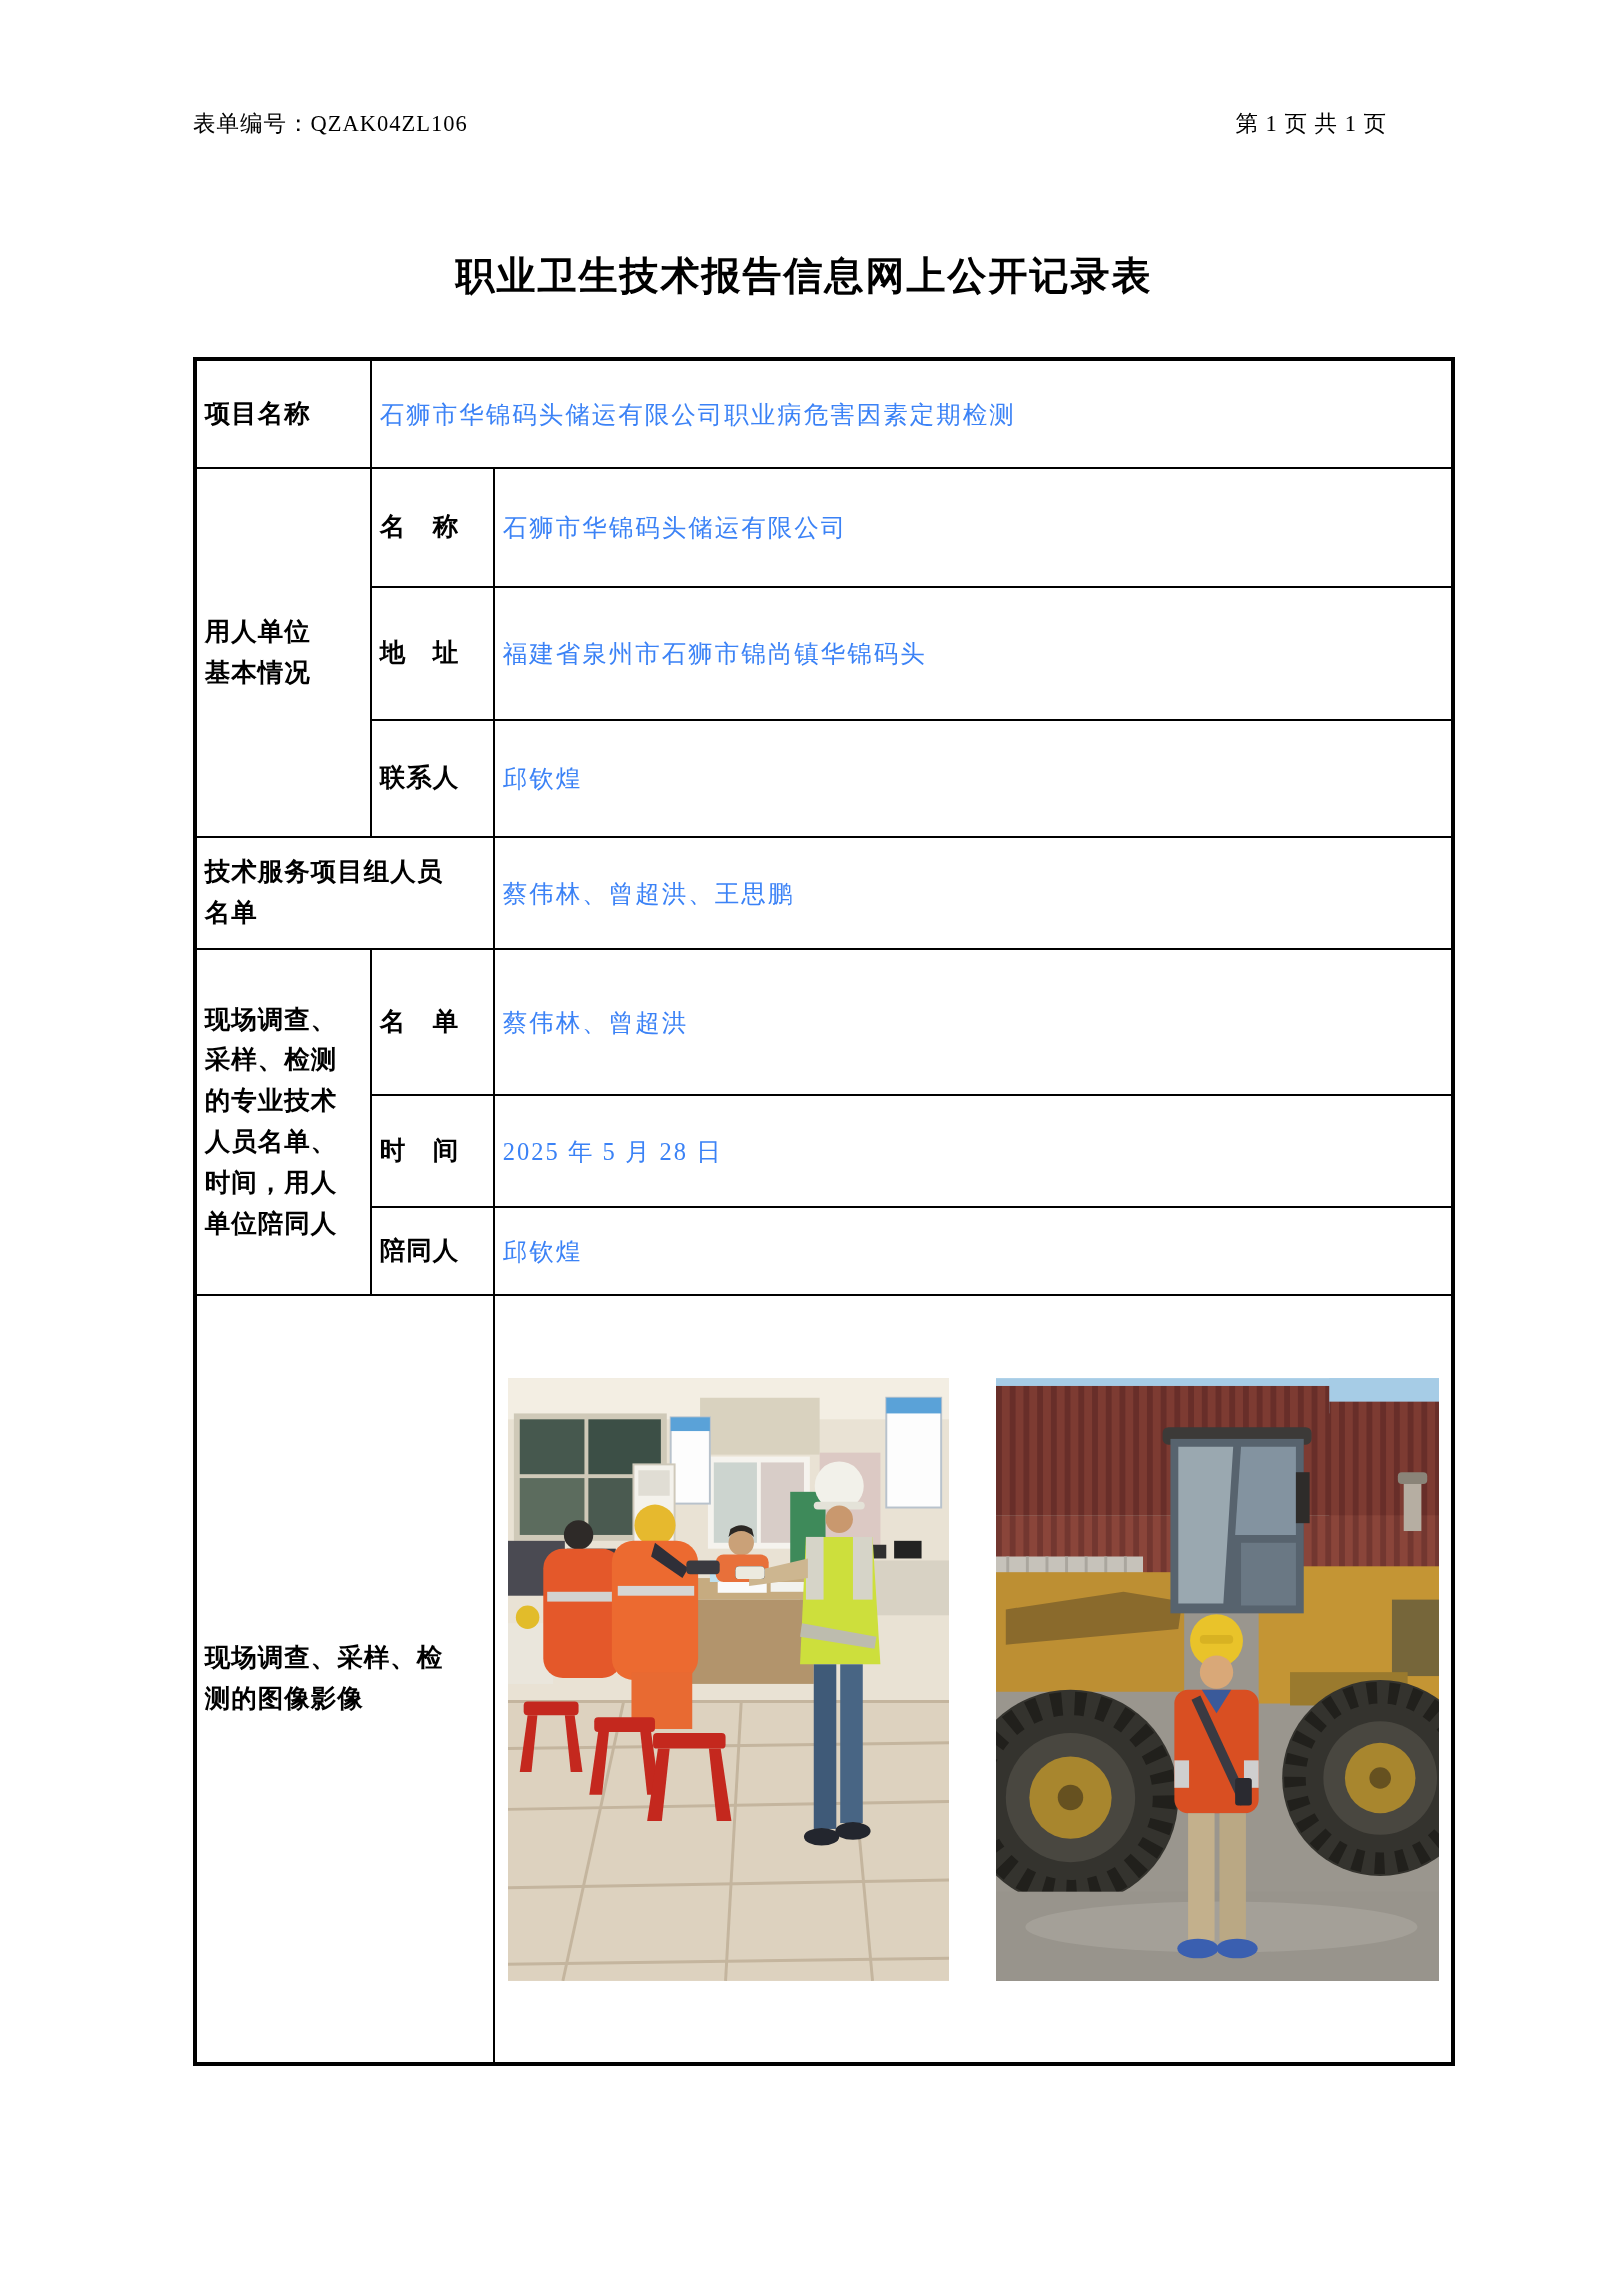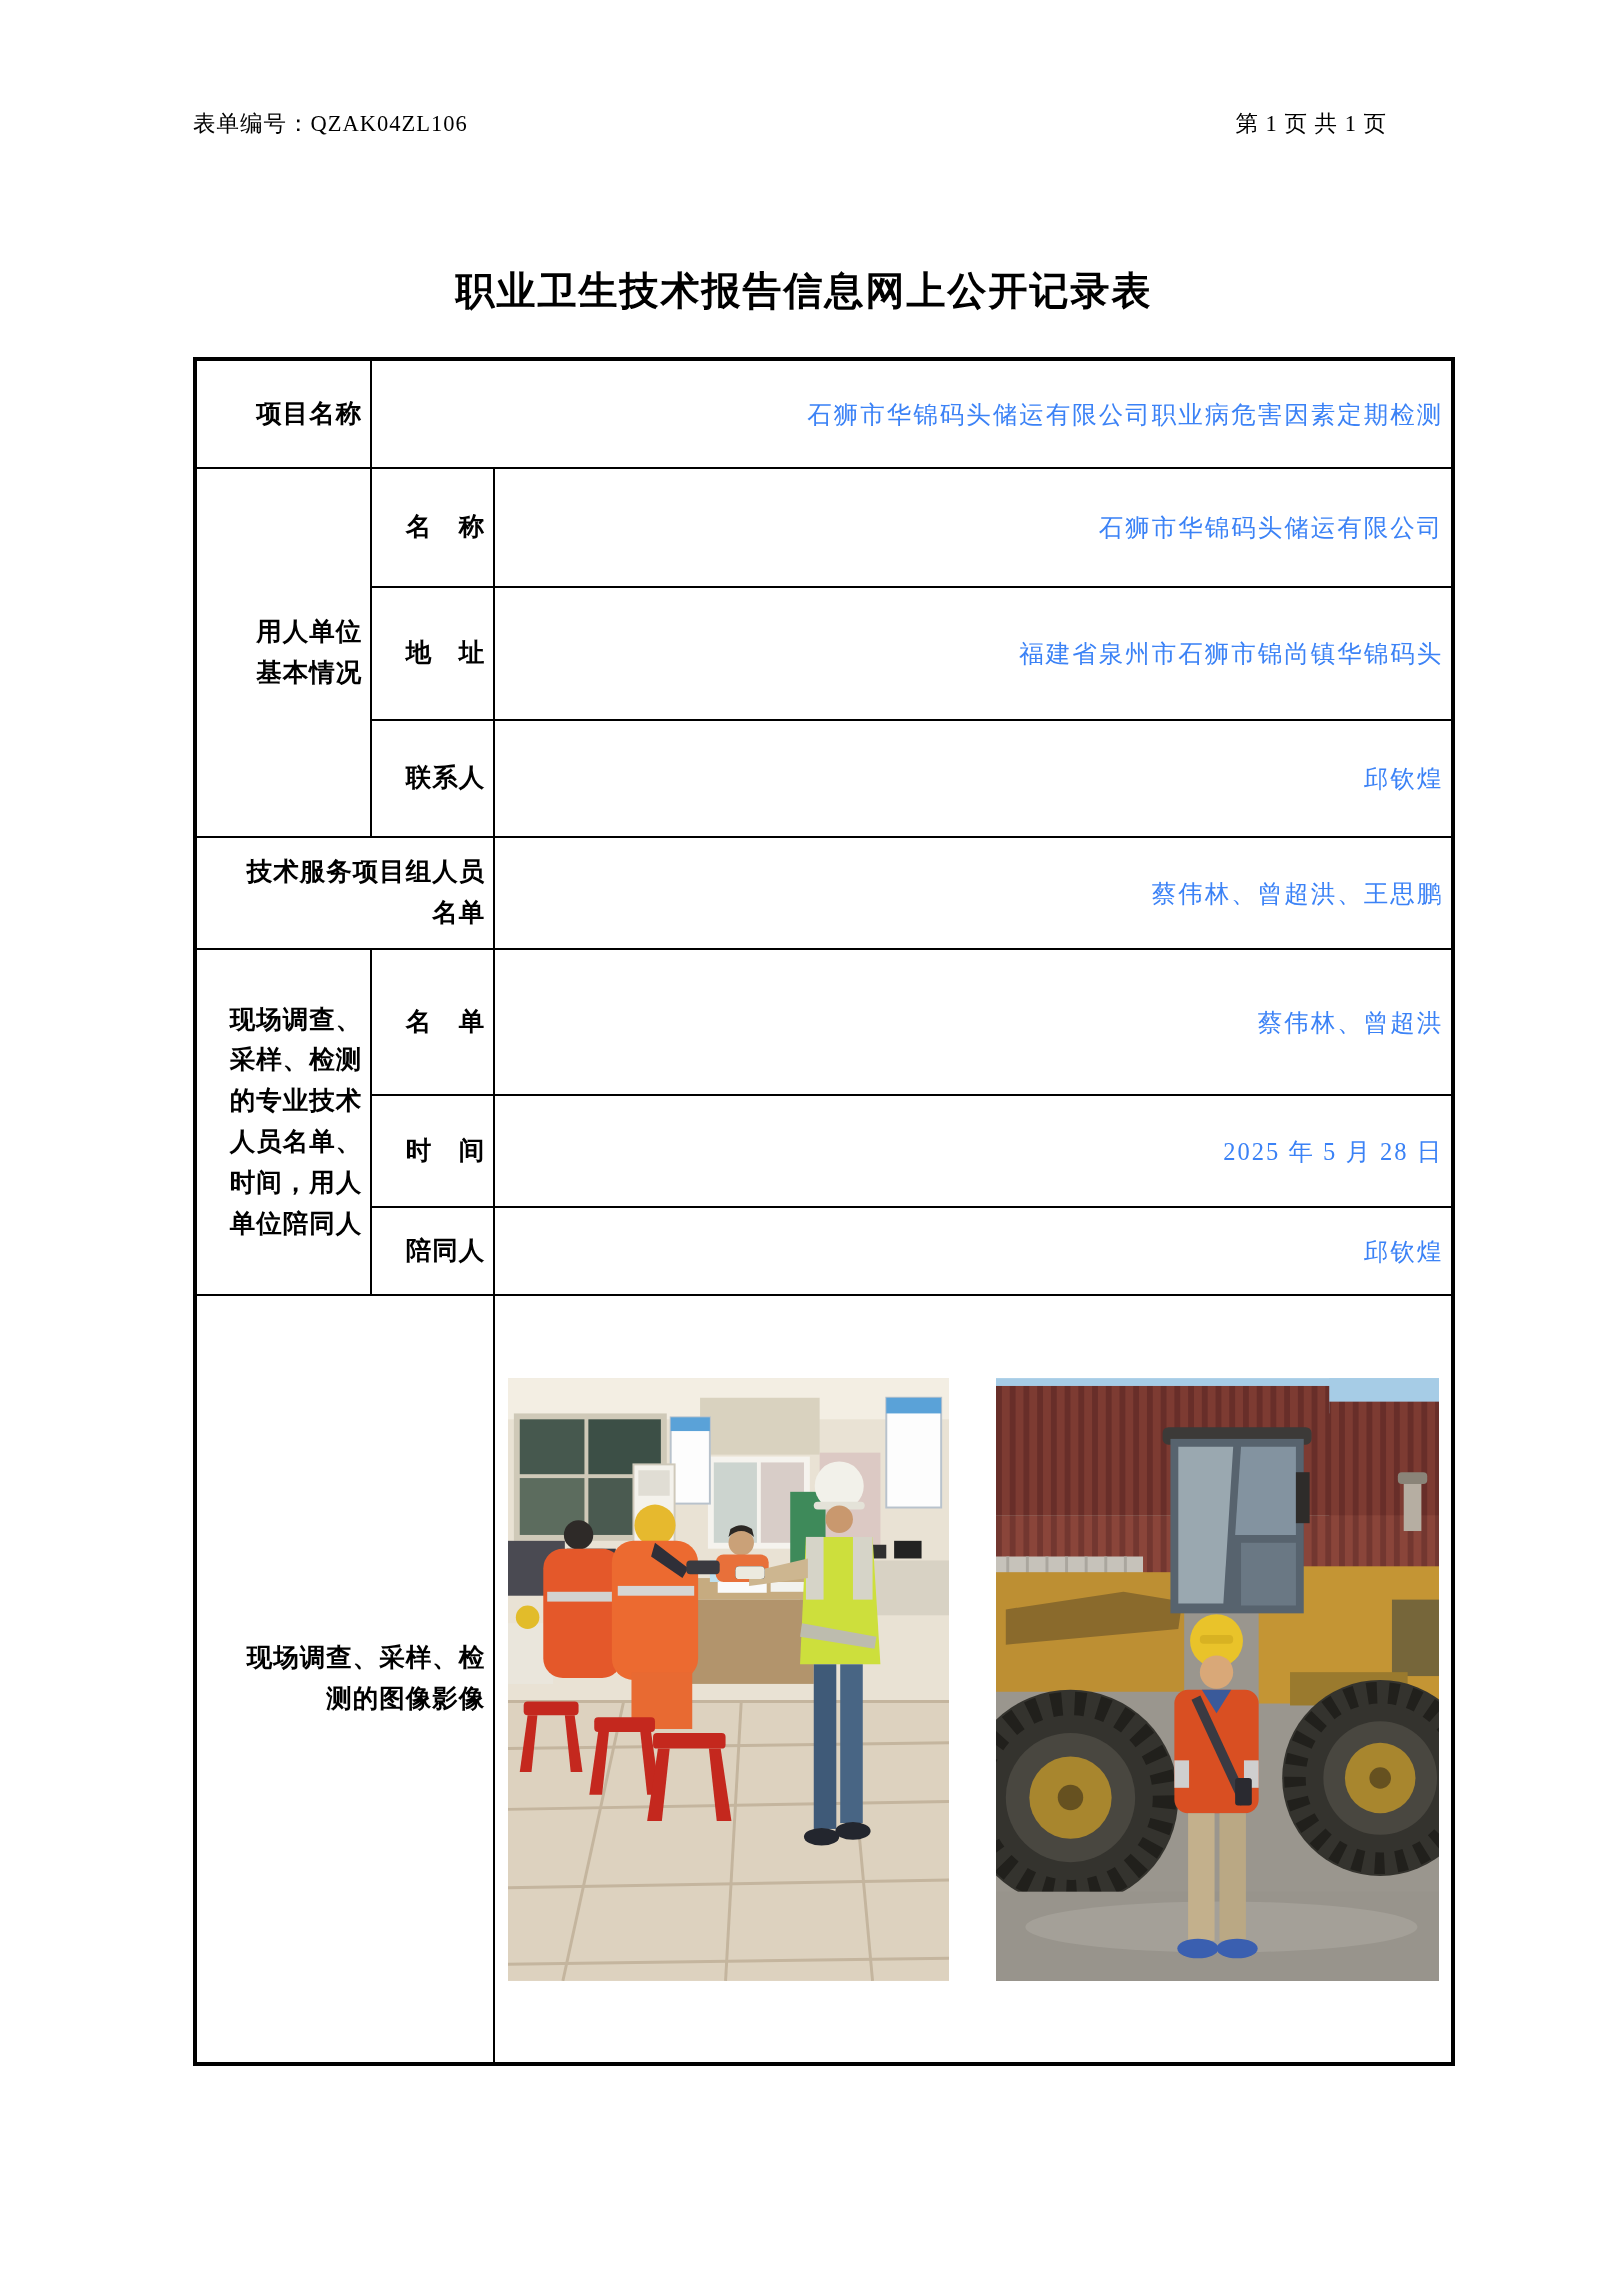--- a/index.html
+++ b/index.html
@@ -11,34 +11,34 @@
     color: #000;
   }
   .page-header {
     position: absolute;
     left: 193px; top: 108px; width: 1194px;
     display: flex; justify-content: space-between; align-items: baseline;
     font-size: 22.5px; letter-spacing: 1px; gap: 16px;
   }
   .doc-title {
     position: absolute;
-    left: 0; top: 264px; width: 1608px;
+    left: 0; top: 249px; width: 1608px;
     text-align: center;
     font-size: 39px; font-weight: bold; letter-spacing: 2px;
   }
   table.form-table {
     position: absolute;
     left: 193px; top: 357px;
     border-collapse: collapse;
     table-layout: fixed;
     border: 4.9px solid #000;
   }
   table.form-table td {
     border: 2px solid #000;
-    text-align: right;
+    text-align: left;
     vertical-align: middle;
     padding: 0 7.8px;
     overflow: hidden;
   }
   td.sec { border-top-width: 2.9px; }
   td.lbl {
     font-weight: bold;
     font-size: 25.5px;
     white-space: pre-line;
     line-height: 1.6;

